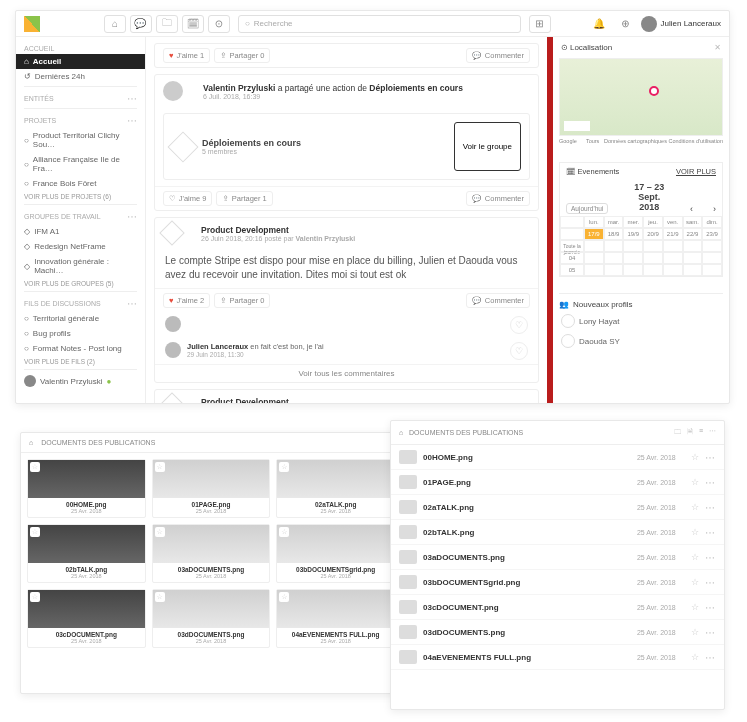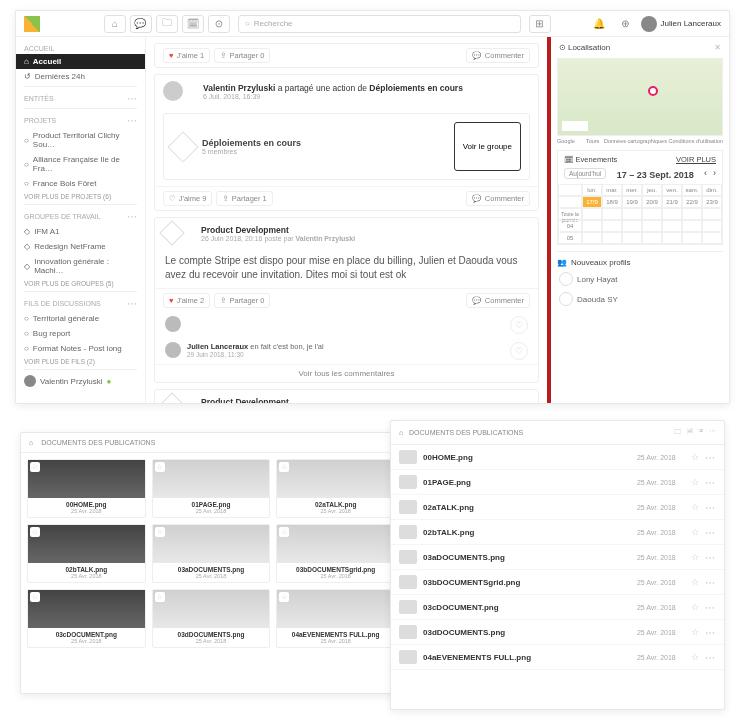--- a/index.html
+++ b/index.html
@@ -34,27 +34,27 @@
 .hex{width:22px;height:22px;border:1px solid #ddd;transform:rotate(45deg)}
 .btn{border:1px solid #333;border-radius:3px;padding:19px 8px;font-size:8px;background:#fff}
 .card-body{padding:6px 10px;font-size:10px;color:#555;line-height:1.4}
 .comment{display:flex;gap:6px;padding:4px 10px;align-items:flex-start}
 .cav{width:16px;height:16px;border-radius:50%;background:#bbb;flex-shrink:0}
 .ctext{font-size:7.5px;color:#666}
 .cname{color:#333;font-weight:600}
 .csub{font-size:6.5px;color:#aaa}
 .cfav{margin-left:auto;width:18px;height:18px;border:1px solid #eee;border-radius:50%;display:flex;align-items:center;justify-content:center;color:#ccc;font-size:9px}
 .viewall{text-align:center;padding:4px;font-size:8px;color:#888;border-top:1px solid #f3f3f3}
-.rightcol{width:182px;border-left:4px solid #b91c1c}
+.rightcol{width:182px;border-left:6px solid #b91c1c}
 .rc-head{padding:6px 8px;font-size:8px;color:#444;display:flex;align-items:center;gap:4px;justify-content:space-between}
 .map{height:78px;background:linear-gradient(#e8f0d8,#d8e8c8);position:relative;margin:0 6px;border:1px solid #eee}
 .map::after{content:"";position:absolute;bottom:4px;left:4px;width:26px;height:10px;background:#fff}
 .pin{position:absolute;width:10px;height:10px;border-radius:50%;border:2px solid #e91e63;background:#fff;top:35%;left:55%}
 .maplabels{font-size:5.5px;color:#888;padding:2px 6px;text-align:right}
-.cal{margin:4px 6px;border:1px solid #eee}
+.cal{margin:16px 6px;border:1px solid #eee}
 .cal-head{display:flex;justify-content:space-between;padding:4px 6px;font-size:7.5px;color:#444;align-items:center}
 .cal-range{text-align:center;font-size:9px;font-weight:600;padding:2px}
 .cal-grid{display:grid;grid-template-columns:24px repeat(7,1fr);font-size:6px;color:#888}
 .cal-cell{border:0.5px solid #f0f0f0;padding:2px 1px;text-align:center;height:12px}
 .cal-today{background:#f9b233;color:#fff}
 .profiles{margin:6px;border-top:1px solid #eee;padding-top:4px}
 .prof-head{font-size:8px;color:#444;padding:2px 0;display:flex;align-items:center;gap:4px}
 .prof-item{display:flex;align-items:center;gap:4px;font-size:8px;color:#666;padding:3px 2px}
 .pav{width:14px;height:14px;border-radius:50%;border:1px solid #ddd}
 
@@ -130,21 +130,21 @@
       <div class="sb-item">◇ <span>IFM A1</span></div>
       <div class="sb-item">◇ <span>Redesign NetFrame</span></div>
       <div class="sb-item">◇ <span>Innovation générale : Machi…</span></div>
       <div class="sb-more">VOIR PLUS DE GROUPES (5)</div>
       <div class="sb-hr"></div>
       <div class="sb-header">
           <span>FILS DE DISCUSSIONS</span>
           <span class="sb-dots">⋯</span>
         </div>
       <div class="sb-item">○ <span>Territorial générale</span></div>
-      <div class="sb-item">○ <span>Bug report</span></div>
+      <div class="sb-item">○ <span>Bug profils</span></div>
       <div class="sb-item">○ <span>Format Notes - Post long</span></div>
       <div class="sb-more">VOIR PLUS DE FILS (2)</div>
       <div class="sb-hr"></div>
       <div class="sb-item">
           <div class="avatar" style="width:12px;height:12px"></div>
           <span>Valentin Przyluski</span> 
           <span style="color:#8bc34a">●</span>
         </div>
     </div>
 
@@ -233,21 +233,21 @@
         </div>
       <div class="map">
           <div class="pin"></div>
         </div>
       <div class="maplabels"><span style="float:left">Google</span> <span>Tours</span> &nbsp; <span>Données cartographiques   Conditions d'utilisation</span></div>
       <div class="cal">
         <div class="cal-head">
             <span>🗓 <span>Evenements</span></span>
             <span style="text-decoration:underline">VOIR PLUS</span>
           </div>
-        <div style="display:flex;align-items:flex-start;padding:0 6px 2px;gap:6px">
+        <div style="display:flex;align-items:flex-end;padding:0 6px 2px;gap:20px">
           <span style="border:1px solid #ddd;border-radius:3px;padding:1px 4px;font-size:6.5px;color:#888">Aujourd'hui</span>
           <div class="cal-range" style="flex:1">17 – 23 Sept. 2018</div>
           <span>‹</span>
             <span>›</span>
         </div>
         <div class="cal-grid">
           <div class="cal-cell"></div>
           <div class="cal-cell">lun.</div>
             <div class="cal-cell">mar.</div>
             <div class="cal-cell">mer.</div>

